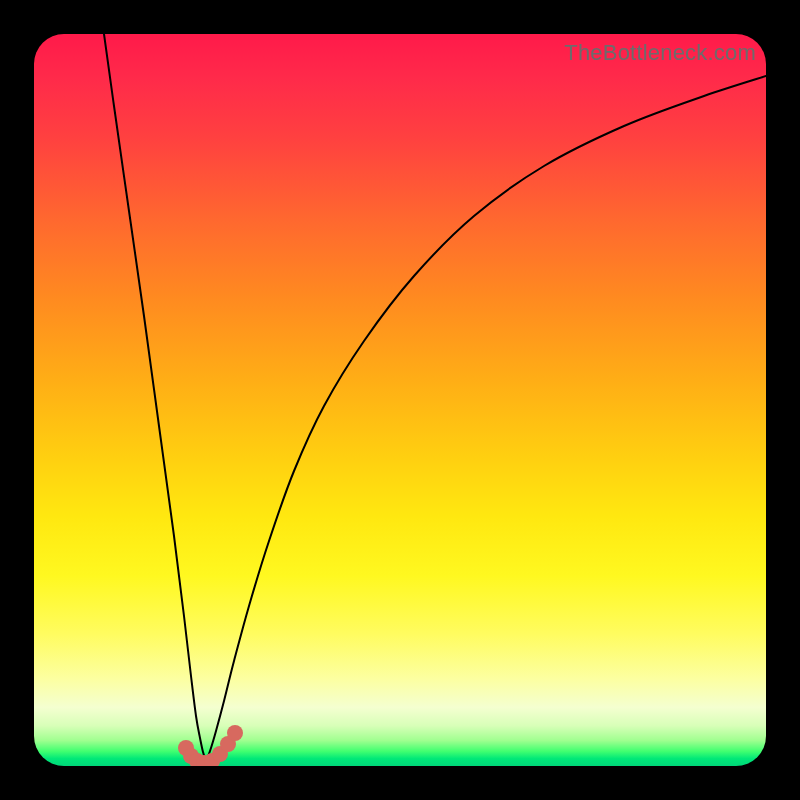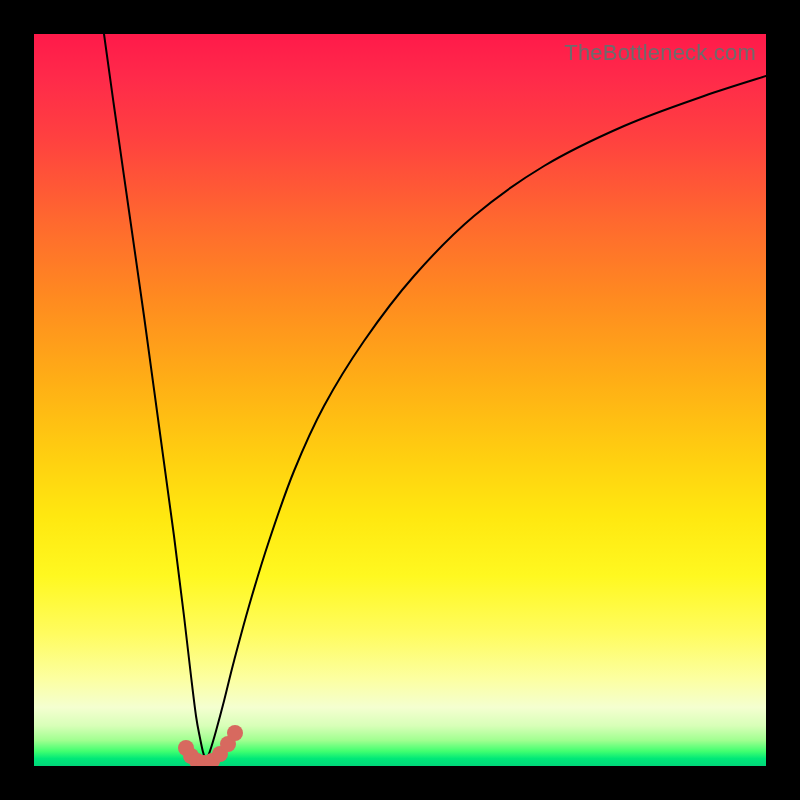--- a/index.html
+++ b/index.html
@@ -17,20 +17,21 @@
     background: #000;
     position: relative;
   }
   .plot {
     position: absolute;
     left: 34px;
     top: 34px;
     width: 732px;
     height: 732px;
     overflow: hidden;
+    border-radius: 30px;
   }
   .gradient {
     position: absolute;
     inset: 0;
     background: linear-gradient(to bottom,
       #ff1a4a 0%,
       #ff2a4a 6%,
       #ff4040 14%,
       #ff6a2e 26%,
       #ff8a20 36%,

